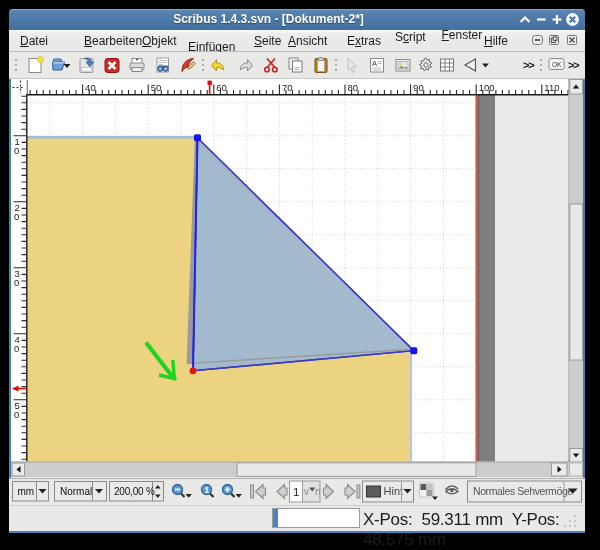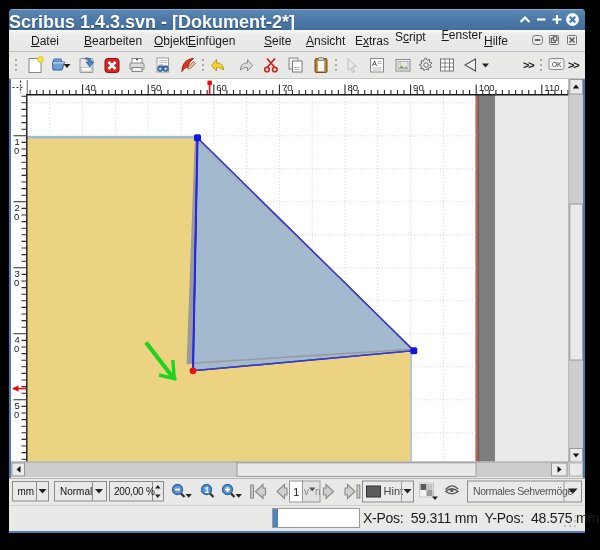--- a/index.html
+++ b/index.html
@@ -4,39 +4,39 @@
  *{box-sizing:border-box;font-family:"Liberation Sans",sans-serif}
  .abs{position:absolute}
 </style></head>
 <body>
 <div class="abs" id="win" style="left:9px;top:9px;width:576px;height:524px;background:#e9e9e7;
    border:2px solid #4a7eb0;border-top:none;border-radius:4px 4px 0 0"></div>
 <div class="abs" style="left:9px;top:9px;width:576px;height:21px;border-radius:4px 4px 0 0;
    background:linear-gradient(#5e88b4,#4d7aa9 45%,#426f9e);overflow:hidden">
   <div class="abs" style="left:3px;top:0;width:570px;height:1px;background:#7fa6cc"></div>
 </div>
-<div class="abs" style="left:9px;top:12px;width:519px;color:#fff;font-weight:bold;
-   font-size:18px;text-shadow:0 1px 1px rgba(0,0,0,.4)">Scribus 1.4.3.svn - [Dokument-2*]</div>
+<div class="abs" style="left:9px;top:12px;width:519px;text-align:center;color:#fff;font-weight:bold;
+   font-size:12px;text-shadow:0 1px 1px rgba(0,0,0,.4)">Scribus 1.4.3.svn - [Dokument-2*]</div>
 <svg class="abs" width="70" height="21" viewBox="0 0 70 21" style="left:515px;top:9px">
    <path d="M5.5 13 l4.5 -4.5 l4.5 4.5" stroke="#fff" stroke-width="2.2" fill="none"></path>
    <path d="M22 10.5 h8.5" stroke="#fff" stroke-width="2.2"></path>
    <path d="M37.5 10.5 h9 M42 6 v9" stroke="#fff" stroke-width="2.2"></path>
    <circle cx="57.5" cy="10.5" r="6.4" fill="#f6f9fc"></circle>
    <path d="M54.8 7.8 l5.4 5.4 M60.2 7.8 l-5.4 5.4" stroke="#47789f" stroke-width="2.1"></path>
 </svg>
 <div class="abs" style="left:9px;top:30px;width:576px;height:22px;background:linear-gradient(#fafafa,#ececec 20%,#e7e7e7);
    border-bottom:1px solid #bdbdbd"></div>
 <div class="abs" style="left:0;top:0;font-size:12px;color:#1a1a1a">
-    <span class="abs" style="left:31px;top:34px"><u>D</u>atei</span>
+    <span class="abs" style="left:20px;top:34px"><u>D</u>atei</span>
     <span class="abs" style="left:84px;top:34px"><u>B</u>earbeiten</span>
-    <span class="abs" style="left:154px;top:34px"><u>O</u>bjekt</span>
-    <span class="abs" style="left:188px;top:34px"><u>E</u>infügen</span>
-    <span class="abs" style="left:264px;top:34px"><u>S</u>eite</span>
-    <span class="abs" style="left:306px;top:34px"><u>A</u>nsicht</span>
-    <span class="abs" style="left:355px;top:34px">E<u>x</u>tras</span>
+    <span class="abs" style="left:142px;top:34px"><u>O</u>bjekt</span>
+    <span class="abs" style="left:188px;top:40px"><u>E</u>infügen</span>
+    <span class="abs" style="left:254px;top:34px"><u>S</u>eite</span>
+    <span class="abs" style="left:288px;top:34px"><u>A</u>nsicht</span>
+    <span class="abs" style="left:347px;top:34px">E<u>x</u>tras</span>
     <span class="abs" style="left:395px;top:30px">S<u>c</u>ript</span>
     <span class="abs" style="left:441.5px;top:28px"><u>F</u>enster</span>
     <span class="abs" style="left:484px;top:34px"><u>H</u>ilfe</span>
   </div>
 <svg class="abs" width="60" height="16" viewBox="0 0 60 16" style="left:532px;top:35px">
    <g fill="#ececec" stroke="#777">
     <rect x="0.5" y="0.5" width="10" height="9" rx="2.8"></rect>
     <rect x="17.5" y="0.5" width="9" height="9" rx="1"></rect>
     <rect x="35.5" y="0.5" width="9" height="9" rx="1"></rect>
    </g>
@@ -288,21 +288,21 @@
    <path d="M445.5 489.5 q6.3 -6.8 12.6 -0.5 M445.5 491.5 q6.3 4.6 12.6 0 q-6.3 -5.6 -12.6 0" stroke="#555" fill="none" stroke-width="1.3"></path>
    <circle cx="451.8" cy="490.6" r="1.6" fill="#555"></circle>
    <rect x="467.5" y="481" width="114" height="21" fill="#eaeaea" stroke="#8a8a8a"></rect>
    <text x="473" y="494.5" font-size="10.5" fill="#555" letter-spacing="-0.4">Normales Sehvermöge</text>
    <path d="M564 481.5 v20" stroke="#999"></path>
    <path d="M568 488.5 l4.8 5.2 l4.8 -5.2z" fill="#222"></path>
 </svg>
 <div class="abs" style="left:9px;top:505px;width:576px;height:26px;background:#e9e9e7;border-top:1px solid #cfcfcf"></div>
 <div class="abs" style="left:272px;top:508px;width:88px;height:20px;background:#fff;border:1px solid #9a9a9a"></div>
 <div class="abs" style="left:273px;top:509px;width:5px;height:18px;background:#4d84bd"></div>
-<div class="abs" style="left:363px;top:510px;font-size:14px;letter-spacing:-0.25px;color:#1c1c1c">X-Pos:&nbsp; 59.311 mm&nbsp; Y-Pos:&nbsp; 48.575 mm</div>
+<div class="abs" style="left:363px;top:510px;font-size:17px;letter-spacing:-0.25px;color:#1c1c1c">X-Pos:&nbsp; 59.311 mm&nbsp; Y-Pos:&nbsp; 48.575 mm</div>
 <svg class="abs" width="18" height="18" viewBox="0 0 18 18" style="left:561px;top:512px">
    <g fill="#b9b9b9">
       <circle cx="14" cy="4" r="1"></circle>
       <circle cx="9" cy="9" r="1"></circle>
       <circle cx="14" cy="9" r="1"></circle>
       <circle cx="4" cy="14" r="1"></circle>
       <circle cx="9" cy="14" r="1"></circle>
       <circle cx="14" cy="14" r="1"></circle>
     </g>
 </svg>

